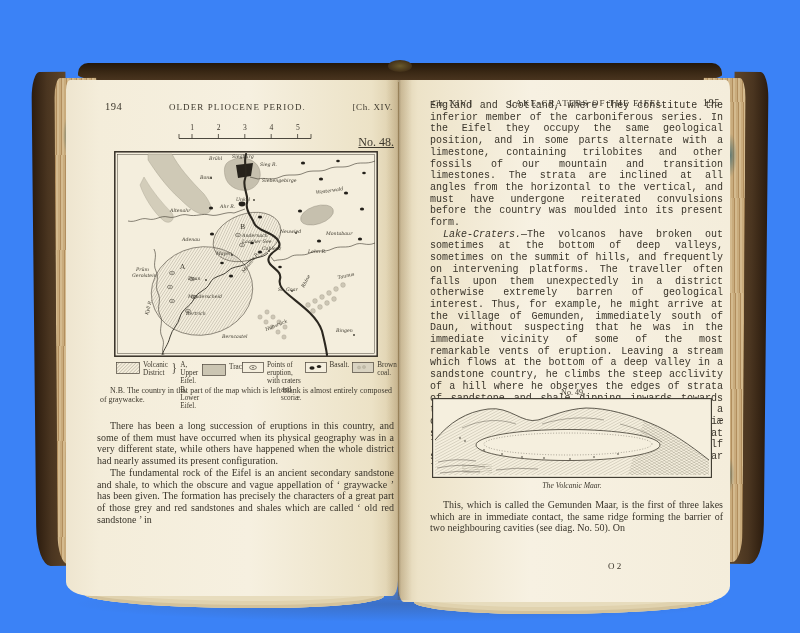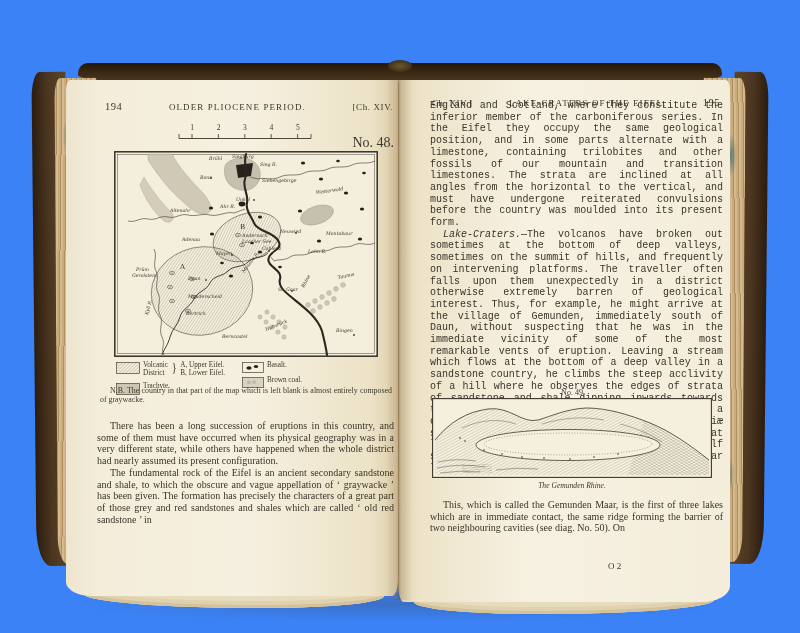--- a/index.html
+++ b/index.html
@@ -62,28 +62,28 @@
   .body-text{position:absolute;font-size:10px;line-height:11.7px;text-align:justify;color:#39342a;}
   .body-text p{margin:0;}
   .body-text p.indent{text-indent:13px;}
 
   
   .scale-block{position:absolute;left:95px;top:122px;width:300px;text-align:center;color:#3c372c;}
   .scale-title{font-variant:small-caps;font-size:8.4px;letter-spacing:1.4px;}
   .scale-nums{width:132px;margin:1px auto 0;display:flex;}
   .scale-nums span{flex:1;text-align:center;font-size:7.6px;}
   .scale-ruler{display:block;margin:0 auto;}
-  .figno-left{position:absolute;left:330px;top:135px;width:64px;text-align:right;font-size:14px;color:#3c372c;}
+  .figno-left{position:absolute;left:330px;top:135px;width:64px;text-align:right;font-size:12px;color:#3c372c;text-decoration:underline;}
   .map-frame{position:absolute;left:114px;top:150px;width:264px;height:208px;}
   .map-label{font-family:"DejaVu Serif",serif;font-style:italic;font-size:4.7px;fill:#3d392e;}
   .map-label.big{font-size:7px;font-style:normal;letter-spacing:.4px;}
 
   .legend{position:absolute;left:116px;top:361px;width:266px;display:flex;
     font-size:7.2px;line-height:8.2px;color:#3c372c;}
-  .leg-col{display:flex;flex-direction:column;gap:3px;}
+  .leg-col{display:flex;gap:3px;}
   .leg-col.left{width:126px;}
   .leg-col.right{width:140px;}
   .leg-row{display:flex;align-items:flex-start;gap:3px;}
   .swatch{flex:0 0 auto;margin-top:1px;}
   .brace{font-size:13px;line-height:13px;transform:scaleX(.8);}
   .two-line{display:flex;flex-direction:column;}
   .nb-note{position:absolute;left:100px;top:386px;width:292px;font-size:7.9px;line-height:9.3px;
     text-align:justify;color:#3c372c;text-indent:10px;}
 
   .lp-body{left:97px;top:420px;width:297px;}
@@ -322,20 +322,31 @@
         <svg class="swatch" width="24" height="12">
           <rect x="0.5" y="0.5" width="23" height="11" fill="#cbc5b2" stroke="#4a443a" stroke-width="0.7"></rect>
         </svg>
         <span>Trachyte.</span>
       </div>
     </div>
     <div class="leg-col right">
       <div class="leg-row">
         <svg class="swatch" width="22" height="11">
           <rect x="0.5" y="0.5" width="21" height="10" fill="#f4eedd" stroke="#4a443a" stroke-width="0.7"></rect>
+          <ellipse cx="11" cy="5.5" rx="3.4" ry="2" fill="none" stroke="#3a362c" stroke-width="0.6"></ellipse>
+          <circle cx="11" cy="5.5" r="0.7" fill="#3a362c"></circle>
+        </svg>
+        <span class="two-line">
+          <span>Points of eruption, with craters</span>
+          <span style="padding-left:14px;">and scoriæ.</span>
+        </span>
+      </div>
+      <div class="leg-row">
+        <svg class="swatch" width="22" height="11">
+          <rect x="0.5" y="0.5" width="21" height="10" fill="#f4eedd" stroke="#4a443a" stroke-width="0.7"></rect>
           <ellipse cx="7" cy="6" rx="2.6" ry="1.7" fill="#23201a"></ellipse>
           <ellipse cx="14" cy="4.6" rx="2.2" ry="1.5" fill="#23201a"></ellipse>
         </svg>
         <span>Basalt.</span>
       </div>
       <div class="leg-row">
         <svg class="swatch" width="22" height="11">
           <rect x="0.5" y="0.5" width="21" height="10" fill="#d9d3c1" stroke="#4a443a" stroke-width="0.7"></rect>
           <circle cx="7" cy="5.5" r="1.6" fill="#c2bca9" stroke="#a19b8a" stroke-width="0.3"></circle>
           <circle cx="12" cy="5" r="1.6" fill="#c2bca9" stroke="#a19b8a" stroke-width="0.3"></circle>
@@ -395,20 +406,20 @@
           <circle cx="162" cy="59" r="0.8"></circle>
           <circle cx="186" cy="56" r="0.8"></circle>
         <circle cx="52" cy="52" r="0.8"></circle>
           <circle cx="28" cy="40" r="0.8"></circle>
           <circle cx="33" cy="43" r="0.8"></circle>
       </g>
       <rect x="30" y="66" width="30" height="9" fill="url(#fhc)"></rect>
       <path d="M6,64 q18,-4 38,-1 M5,70 q24,-5 48,-1 M8,75 q20,-3 40,-1 M64,72 q20,-3 42,-1" fill="none" stroke="#4a443a" stroke-width="0.45"></path>
     </svg>
   </div>
-  <div class="fig-caption">The Gemunden Rhine.</div>
+  <div class="fig-caption">The Volcanic Maar.</div>
 
   <div class="body-text rp-body2">
     <p class="indent">This, which is called the Gemunden Maar, is the first of three lakes which are in immediate contact, the same ridge forming the barrier of two neighbouring cavities (see diag. No. 50).  On</p>
   </div>
   <div class="sig-mark">O 2</div>
 
 </div>
 
 </body></html>

